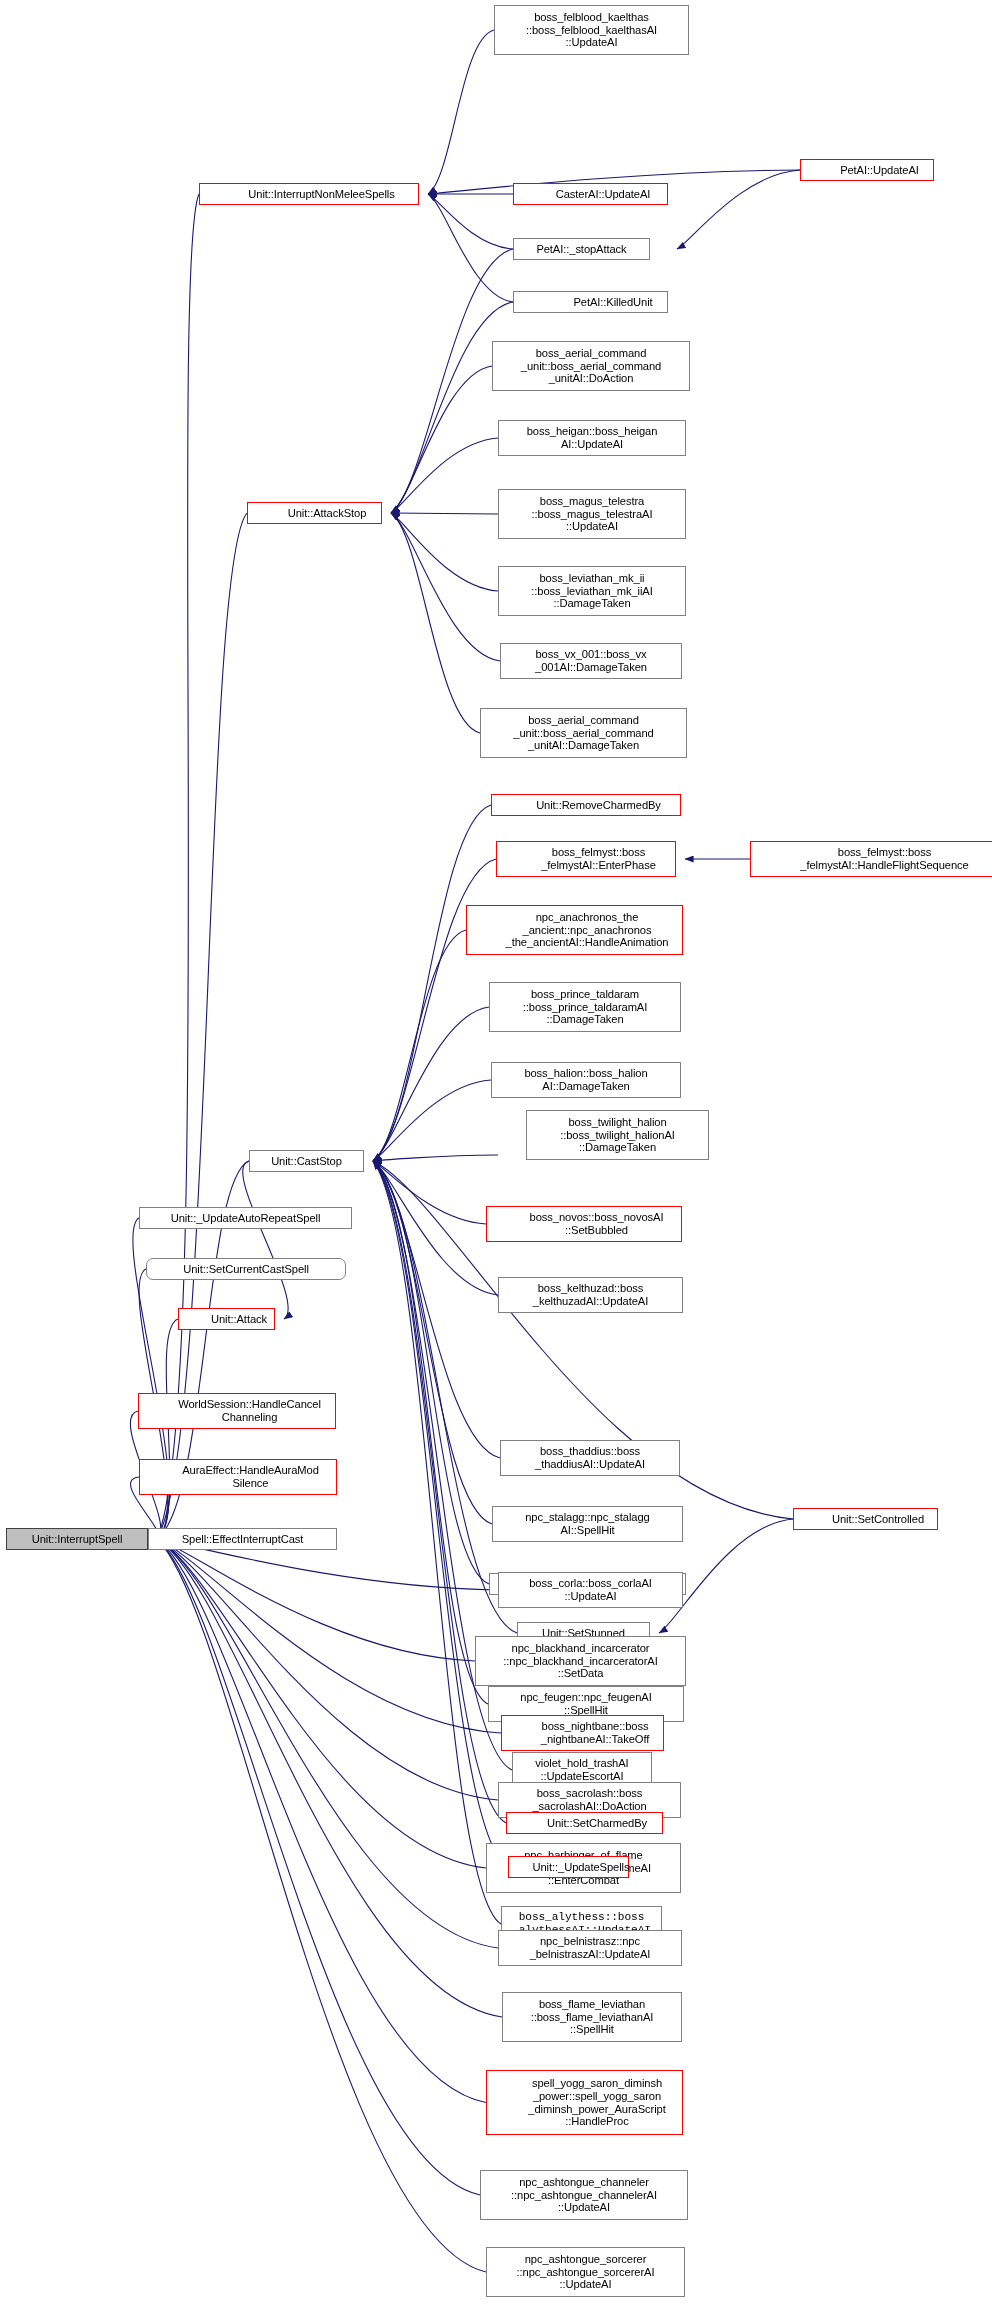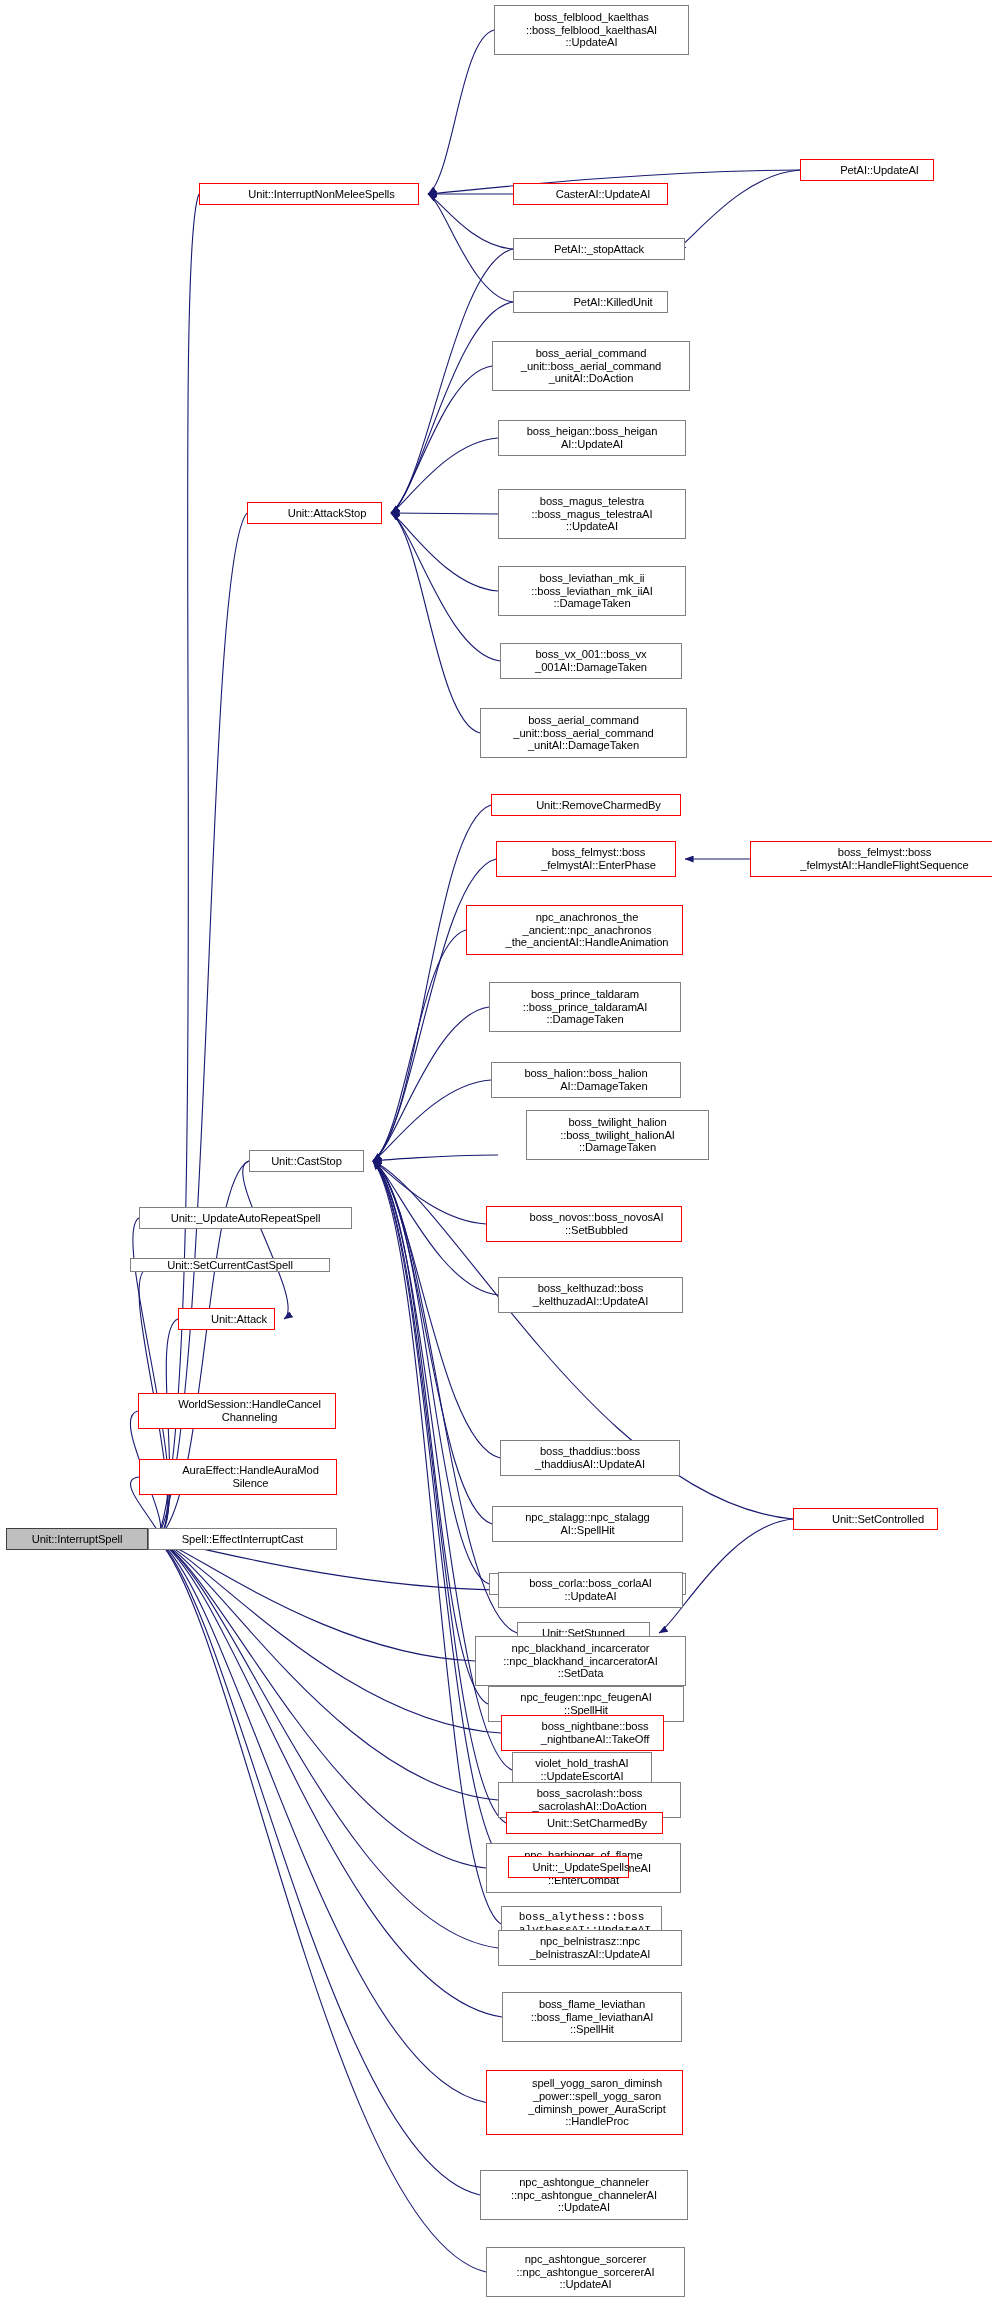--- a/index.html
+++ b/index.html
@@ -118,21 +118,21 @@
       </g>
   </svg>
   <div id="nodes">
       <div class="node root" style="left: 6px; top: 1528px; width: 142px; height: 22px;">Unit::InterruptSpell</div>
       <div class="node red" style="left: 199px; top: 183px; width: 220px; height: 22px;">Unit::InterruptNonMeleeSpells</div>
       <div class="node" style="left: 494px; top: 5px; width: 195px; height: 50px;">boss_felblood_kaelthas
 ::boss_felblood_kaelthasAI
 ::UpdateAI</div>
       <div class="node red" style="left: 513px; top: 183px; width: 155px; height: 22px;">CasterAI::UpdateAI</div>
       <div class="node red" style="left: 800px; top: 159px; width: 134px; height: 22px;">PetAI::UpdateAI</div>
-      <div class="node" style="left: 513px; top: 238px; width: 172px; height: 22px;">PetAI::_stopAttack</div>
+      <div class="node" style="left: 513px; top: 238px; width: 137px; height: 22px;">PetAI::_stopAttack</div>
       <div class="node" style="left: 513px; top: 291px; width: 155px; height: 22px; padding-left: 48px;">PetAI::KilledUnit</div>
       <div class="node" style="left: 492px; top: 341px; width: 198px; height: 50px;">boss_aerial_command
 _unit::boss_aerial_command
 _unitAI::DoAction</div>
       <div class="node" style="left: 498px; top: 420px; width: 188px; height: 36px;">boss_heigan::boss_heigan
 AI::UpdateAI</div>
       <div class="node red" style="left: 247px; top: 502px; width: 135px; height: 22px;">Unit::AttackStop</div>
       <div class="node" style="left: 498px; top: 489px; width: 188px; height: 50px;">boss_magus_telestra
 ::boss_magus_telestraAI
 ::UpdateAI</div>
@@ -148,32 +148,32 @@
       <div class="node red" style="left: 496px; top: 841px; width: 180px; height: 36px;">boss_felmyst::boss
 _felmystAI::EnterPhase</div>
       <div class="node red" style="left: 750px; top: 841px; width: 244px; height: 36px;">boss_felmyst::boss
 _felmystAI::HandleFlightSequence</div>
       <div class="node red" style="left: 466px; top: 905px; width: 217px; height: 50px;">npc_anachronos_the
 _ancient::npc_anachronos
 _the_ancientAI::HandleAnimation</div>
       <div class="node" style="left: 489px; top: 982px; width: 192px; height: 50px;">boss_prince_taldaram
 ::boss_prince_taldaramAI
 ::DamageTaken</div>
-      <div class="node" style="left: 491px; top: 1062px; width: 190px; height: 36px; text-align: right;">boss_halion::boss_halion
+      <div class="node" style="left: 491px; top: 1062px; width: 190px; height: 36px;">boss_halion::boss_halion
 AI::DamageTaken</div>
       <div class="node" style="left: 498px; top: 1110px; width: 183px; height: 50px; margin-left: 28px;">boss_twilight_halion
 ::boss_twilight_halionAI
 ::DamageTaken</div>
       <div class="node" style="left: 249px; top: 1150px; width: 115px; height: 22px;">Unit::CastStop</div>
       <div class="node red" style="left: 486px; top: 1206px; width: 196px; height: 36px;">boss_novos::boss_novosAI
 ::SetBubbled</div>
       <div class="node" style="left: 139px; top: 1207px; width: 213px; height: 22px;">Unit::_UpdateAutoRepeatSpell</div>
       <div class="node" style="left: 498px; top: 1277px; width: 185px; height: 36px;">boss_kelthuzad::boss
 _kelthuzadAI::UpdateAI</div>
-      <div class="node" style="left: 130px; top: 1258px; width: 200px; height: 14px;">Unit::SetCurrentCastSpell</div>
+      <div class="node" style="left: 146px; top: 1258px; width: 200px; height: 22px; border-radius: 7px;">Unit::SetCurrentCastSpell</div>
       <div class="node red" style="left: 178px; top: 1308px; width: 97px; height: 22px;">Unit::Attack</div>
       <div class="node red" style="left: 138px; top: 1393px; width: 198px; height: 36px;">WorldSession::HandleCancel
 Channeling</div>
       <div class="node" style="left: 500px; top: 1440px; width: 180px; height: 36px;">boss_thaddius::boss
 _thaddiusAI::UpdateAI</div>
       <div class="node red" style="left: 139px; top: 1459px; width: 198px; height: 36px;">AuraEffect::HandleAuraMod
 Silence</div>
       <div class="node" style="left: 492px; top: 1506px; width: 191px; height: 36px;">npc_stalagg::npc_stalagg
 AI::SpellHit</div>
       <div class="node" style="left: 148px; top: 1528px; width: 189px; height: 22px;">Spell::EffectInterruptCast</div>

